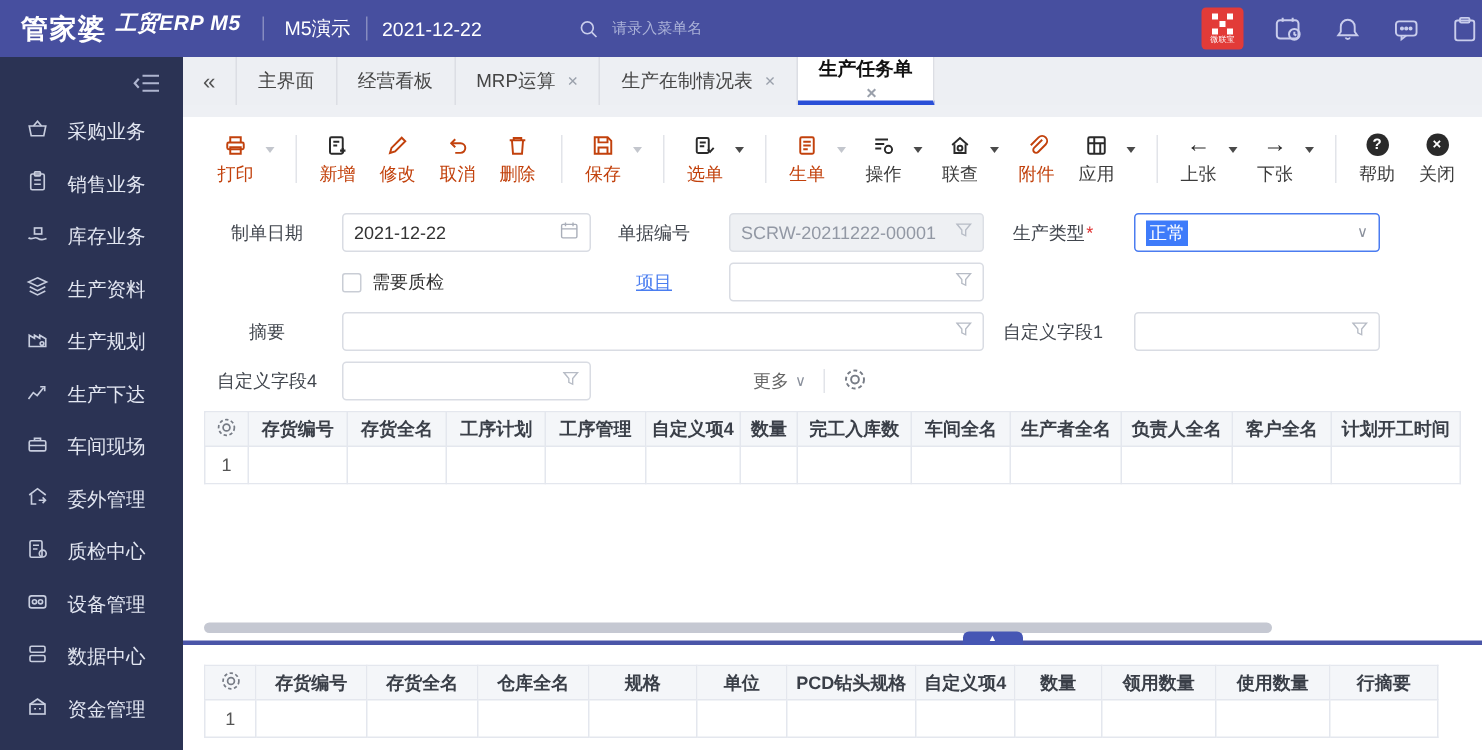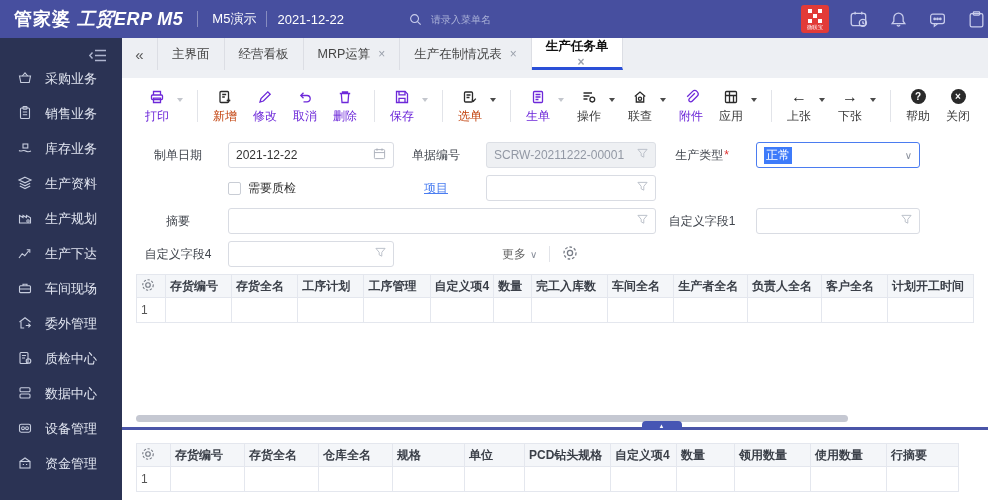--- a/index.html
+++ b/index.html
@@ -3,21 +3,21 @@
 <meta charset="utf-8">
 <style>
   * { box-sizing: border-box; margin: 0; padding: 0; }
   html,body { width: 988px; height: 500px; overflow: hidden;
     font-family: "Liberation Sans", "DejaVu Sans", sans-serif; font-size: 12px; color:#333; }
 
   
   .topbar { height:38px; background:#474f9f; display:flex; align-items:center; color:#fff; padding:0 10px 0 14px; }
   .logo { display:flex; align-items:flex-start; }
   .logo-main { font-size:18px; font-weight:800; letter-spacing:1px; }
-  .logo-sub { font-size:18px; font-weight:700; font-style:italic; margin-left:6px; letter-spacing:0.5px; }
+  .logo-sub { font-size:14px; font-weight:700; font-style:italic; margin-left:6px; letter-spacing:0.5px; }
   .tb-sep { width:1px; height:16px; background:rgba(255,255,255,.35); margin:0 14px; }
   .tb-env { font-size:13px; }
   .tb-date { font-size:13px; margin-left:14px; }
   .tb-search { display:flex; align-items:center; margin-left:64px; }
   .tb-search input { background:transparent; border:none; outline:none; color:#fff; font-size:10px; width:130px; margin-left:8px; }
   .tb-search input::placeholder { color:#aab1d8; }
   .tb-right { margin-left:auto; display:flex; align-items:center; gap:20px; }
   .qr-badge { width:28px; height:28px; background:#e23b38; border-radius:3px; display:flex; flex-direction:column; align-items:center; justify-content:center; }
   .qr-grid { display:grid; grid-template-columns:repeat(3,4px); grid-gap:1px; margin-bottom:1px; }
   .qr-grid span { width:4px; height:4px; background:#fff; }
@@ -25,21 +25,21 @@
   .qr-text { font-size:6px; color:#fff; line-height:6px; transform:scale(.9); }
   .tb-ic { display:flex; align-items:center; }
   .tb-ic svg { stroke:#c9cdec; fill:none; stroke-width:1.2; }
   .clip-cut { margin-right:-8px; }
 
   
   .app-body { display:flex; height:462px; }
   .sidebar { width:122px; background:#2b3354; flex:none; color:#e2e6f1; }
   .collapse-btn { display:flex; justify-content:flex-end; padding:10px 14px 4px 0; }
   .collapse-btn svg { stroke:#aeb5cf; fill:none; stroke-width:1.4; }
-  .side-item { display:flex; height:35px; padding-left:17px; cursor:pointer; font-size:13px; }
+  .side-item { display:flex; align-items:center; height:35px; padding-left:17px; cursor:pointer; font-size:13px; }
   .side-item svg { stroke:#c7cdde; fill:none; stroke-width:1.1; margin-right:12px; flex:none; }
   .main { flex:1; display:flex; flex-direction:column; background:#fff; min-width:0; }
 
   
   .tabbar { height:32px; background:#edeff3; display:flex; align-items:stretch; flex:none; }
   .tab-back { width:36px; display:flex; align-items:center; justify-content:center; color:#555; font-size:15px; border-right:1px solid #dcdee4; }
   .tab { display:flex; align-items:center; padding:0 14px; border-right:1px solid #dcdee4; color:#454545; font-size:12.5px; cursor:pointer; }
   .tab .x { margin-left:8px; color:#9aa0ab; font-size:12px; }
   .tab.active { background:#fff; color:#111; font-weight:700; border-bottom:3px solid #2a4fd7;flex-direction:column; }
 
@@ -47,21 +47,21 @@
   .panel { flex:1; display:flex; flex-direction:column; min-height:0; overflow:hidden; }
 
   
   .toolbar { height:56px; display:flex; align-items:center; padding:0 10px 0 20px; flex:none; }
   .titem { display:flex; align-items:center; margin-right:10px; }
   .tbtn { display:flex; flex-direction:column; align-items:center; cursor:pointer; min-width:30px; }
   .ticon { height:18px; display:flex; align-items:center; color:#2a2a2a; }
   .ticon svg { stroke:currentColor; fill:none; stroke-width:1.3; }
   .tlabel { margin-top:2px; color:#3c3c3c; font-size:12px; }
   .tbtn.strong .tlabel { font-weight:400; color:#c2410c; }
-  .titem.dis .ticon, .titem.dis .tlabel { color:#6d28d9; }
+  .titem.dis .ticon, .titem.dis .tlabel { color:#c2410c; }
   .caret { width:0; height:0; border-left:3.5px solid transparent; border-right:3.5px solid transparent; border-top:4.5px solid #4a4a4a; margin-left:5px; margin-top:-12px; }
   .titem.dis .caret { border-top-color:#c3c6cd; }
   .tsep { width:1px; height:32px; background:#e2e4e9; margin:0 12px 0 4px; flex:none; }
   .arrow-g { font-size:16px; font-weight:700; line-height:16px; }
   .circle-ic { width:15px; height:15px; border-radius:50%; background:#2a2a2a; color:#fff; font-size:10px; line-height:15px; text-align:center; font-weight:700; }
 
   
   .form { padding:8px 14px 0; flex:none; }
   .f-row { display:flex; align-items:center; height:26px; margin-bottom:7px; }
   .lab { width:84px; text-align:center; margin-right:8px; flex:none; color:#40454d; }
@@ -82,21 +82,21 @@
   .more { display:flex; align-items:center; margin-left:86px; color:#6b7widespread0 ; }
   .more-lab { color:#666; margin-right:4px;margin-left:22px; }
   .more .chev { color:#8a909c; font-size:10px; }
   .form-sep { width:1px; height:16px; background:#e2e4e9; margin:0 12px; }
   .gear-btn { display:flex; align-items:center; color:#8d929c; }
   .gear-btn svg, .gear-s svg { stroke:#777c86; fill:none; }
 
   
   .grid-wrap { margin:0 14px; overflow:hidden; flex:none; }
   table { border-collapse:collapse; table-layout:fixed; }
-  th, td { border:1px solid #e4e7ee; height:23px; padding:0 4px; font-weight:600; color:#3a3f48; font-size:12px; text-align:left; overflow:hidden; white-space:nowrap; }
+  th, td { border:1px solid #e4e7ee; height:23px; padding:0 4px; font-weight:600; color:#3a3f48; font-size:12px; text-align:center; overflow:hidden; white-space:nowrap; }
   thead th { background:#f4f6f9; }
   td { height:25px; background:#fff; font-weight:400; color:#555; }
   .spacer1 { flex:none; height:92px; }
   .hscroll { height:8px; margin:0 14px 4px; flex:none; }
   .hthumb { height:7px; width:85%; background:#c5c8d2; border-radius:4px; }
   .splitter { position:relative; height:3px; background:#4a55a8; flex:none; }
   .split-handle { position:absolute; left:60%; top:-6px; width:40px; height:9px; background:#4656b4; border-radius:4px 4px 0 0; display:flex; align-items:center; justify-content:center; color:#fff; font-size:6px; line-height:8px; cursor:row-resize; }
   .gap2 { height:13px; flex:none; }
 </style>
 </head>
@@ -240,33 +240,33 @@
     <div class="side-item">
       <span><svg width="16" height="16" viewBox="0 0 16 16">
             <rect x="3" y="2.5" width="8" height="11" rx="1"></rect>
             <path d="M5 5.5h4M5 8h3"></path>
             <circle cx="11.5" cy="11" r="2.3"></circle>
           </svg></span>
       <span>质检中心</span>
     </div>
     <div class="side-item">
       <span><svg width="16" height="16" viewBox="0 0 16 16">
+            <rect x="2.5" y="4.2" width="11" height="8" rx="1.6"></rect>
+            <circle cx="6" cy="8.2" r="1.4"></circle>
+            <circle cx="10" cy="8.2" r="1.4"></circle>
+          </svg></span>
+      <span>设备管理</span>
+    </div>
+    <div class="side-item">
+      <span><svg width="16" height="16" viewBox="0 0 16 16">
             <rect x="3" y="2.8" width="10" height="4" rx="1"></rect>
             <rect x="3" y="9" width="10" height="4" rx="1"></rect>
             <path d="M5.2 4.8h.01M5.2 11h.01"></path>
           </svg></span>
       <span>数据中心</span>
-    </div>
-    <div class="side-item">
-      <span><svg width="16" height="16" viewBox="0 0 16 16">
-            <rect x="2.5" y="4.2" width="11" height="8" rx="1.6"></rect>
-            <circle cx="6" cy="8.2" r="1.4"></circle>
-            <circle cx="10" cy="8.2" r="1.4"></circle>
-          </svg></span>
-      <span>设备管理</span>
     </div>
     <div class="side-item">
       <span><svg width="16" height="16" viewBox="0 0 16 16">
             <rect x="3" y="6.5" width="10" height="6.5"></rect>
             <path d="M3 6.5 8 3l5 3.5"></path>
             <path d="M5.8 9.5h1.2M9 9.5h1.2"></path>
           </svg></span>
       <span>资金管理</span>
     </div>
   </div>

